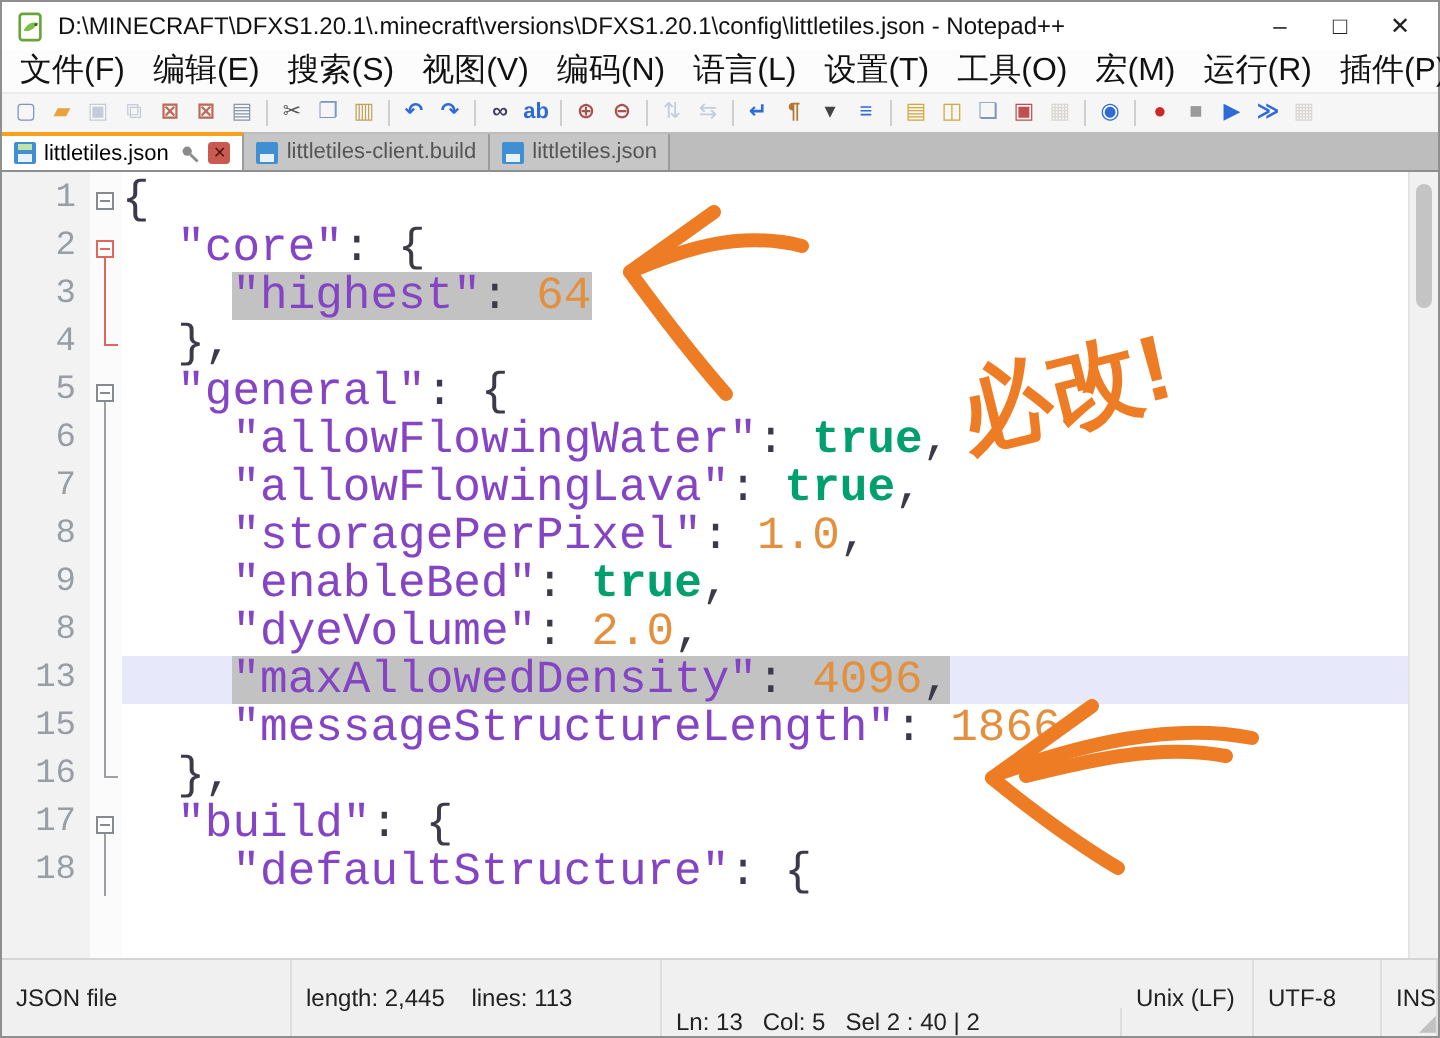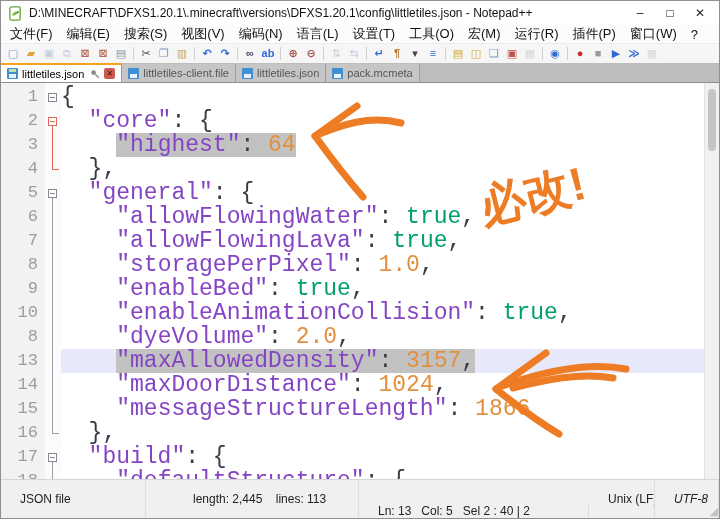--- a/index.html
+++ b/index.html
@@ -7,21 +7,21 @@
   .window{width:718px;height:517px;border:1px solid #8f8f8f;background:#14532d;display:flex;flex-direction:column;position:relative;}
 
   
   .titlebar{flex:0 0 24px;display:flex;align-items:center;background:#fff;padding:0 4px;}
   .app-icon{width:15px;height:15px;margin:0 6px 0 3px;flex:0 0 auto;}
   .title-text{font-size:12px;color:#111;white-space:nowrap;overflow:hidden;}
   .win-controls{margin-left:auto;display:flex;}
   .win-btn{width:30px;text-align:center;font-size:12px;line-height:24px;color:#222;}
 
   
-  .menubar{flex:0 0 17px;display:flex;align-items:center;background:#fcfcfc;font-size:13px;color:#111;padding-left:2px;}
+  .menubar{flex:0 0 17px;display:flex;align-items:center;background:#fcfcfc;font-size:16px;color:#111;padding-left:2px;}
   .menu-item{padding:0 7px;white-space:nowrap;}
 
   
   .toolbar{flex:0 0 19px;display:flex;align-items:center;background:#f6f6f6;padding-left:3px;border-top:1px solid #ececec;}
   .tb-icon{width:16px;height:17px;font-size:11px;line-height:17px;text-align:center;margin:0 1px;font-weight:bold;}
   .tb-icon.dis{opacity:.45;font-weight:normal;}
   .tb-sep{width:1px;height:13px;background:#cfcfcf;margin:0 3px;}
 
   
   .tabbar{flex:0 0 19px;background:#bdbdbd;display:flex;align-items:flex-end;border-bottom:1px solid #8e8e8e;}
@@ -38,37 +38,37 @@
   .gutter-bg{position:absolute;left:0;top:0;bottom:0;width:44px;background:#f2f2f2;}
   .fold-bg{position:absolute;left:44px;top:0;bottom:0;width:16px;background:#fbfbfb;}
   .rows{position:absolute;left:0;top:2px;right:14px;}
   .line{display:flex;height:24px;}
   .ln{flex:0 0 44px;box-sizing:border-box;text-align:right;padding-right:7px;font:17px/24px "Liberation Mono","DejaVu Sans Mono",monospace;color:#989ea3;}
   .fold{flex:0 0 16px;position:relative;}
   .txt{flex:1 1 auto;font:23px/24px "Liberation Mono","DejaVu Sans Mono",monospace;white-space:pre;color:#3b3b47;overflow:hidden;}
   .line.cur .txt{background:#e8e8fb;}
   .tok.k{color:#8544c4;}
   .tok.n{color:#e2903e;}
-  .tok.b{color:#00a06e;font-weight:normal;}
+  .tok.b{color:#00a06e;font-weight:bold;}
   .tok.s{background:#c2c2c2;}
   .f-box{position:absolute;left:3px;top:8px;width:9px;height:9px;box-sizing:border-box;background:#fff;border:1px solid #848a90;z-index:2;}
   .f-box::after{content:"";position:absolute;left:1px;right:1px;top:3px;height:1px;background:#848a90;}
   .f-box.red{border-color:#e0685a;}
   .f-box.red::after{background:#e0685a;}
   .f-below{position:absolute;left:7px;top:17px;bottom:0;width:1px;background:#9aa0a6;}
   .f-v{position:absolute;left:7px;top:0;bottom:0;width:1px;background:#9aa0a6;}
   .f-endv{position:absolute;left:7px;top:0;height:13px;width:1px;background:#9aa0a6;}
   .f-endh{position:absolute;left:7px;top:12px;width:7px;height:1px;background:#9aa0a6;}
   .f-below.red,.f-v.red,.f-endv.red,.f-endh.red{background:#e0685a;}
   .vscroll{position:absolute;right:0;top:0;bottom:0;width:14px;background:#f1f1f1;border-left:1px solid #e3e3e3;}
   .vthumb{position:absolute;left:3px;width:8px;top:6px;height:62px;background:#c4c4c4;border-radius:4px;}
 
   
   .statusbar{flex:0 0 21px;background:#f0f0f0;border-top:1px solid #d5d5d5;display:flex;align-items:stretch;font-size:12px;color:#222;position:relative;}
-  .sb-cell{box-sizing:border-box;display:flex;align-items:center;padding:0 19px;white-space:pre;overflow:hidden;border-right:1px solid #dddddd;}
+  .sb-cell{box-sizing:border-box;display:flex;align-items:center;padding:0 7px;white-space:pre;overflow:hidden;border-right:1px solid #dddddd;}
   .grip{position:absolute;right:1px;bottom:0;font-size:11px;color:#c2c2c2;}
 
   
   .anno-svg{position:absolute;left:0;top:0;width:720px;height:519px;pointer-events:none;z-index:60;}
   .anno-label{position:absolute;left:478px;top:164px;font-size:46px;font-weight:bold;color:#ee7c25;transform:rotate(-14deg);pointer-events:none;z-index:61;white-space:nowrap;font-family:"Liberation Sans","DejaVu Sans",sans-serif;}
 </style>
 </head>
 <body>
 
 <div class="window">
@@ -153,29 +153,25 @@
         <span class="tab-icon"></span>
         <span>littletiles.json</span>
         <span class="pin-icon"><svg width="10" height="10" viewBox="0 0 10 10">
             <circle cx="3.6" cy="3.6" r="2.3" fill="#8a8a8a"></circle>
             <line x1="5.2" y1="5.2" x2="8.8" y2="8.8" stroke="#8a8a8a" stroke-width="1.4"></line>
           </svg></span>
         <span class="tab-close">✕</span>
       </div>
       <div class="tab">
         <span class="tab-icon"></span>
-        <span>littletiles-client.file</span>
+        <span>littletiles-client.build</span>
       </div>
       <div class="tab">
         <span class="tab-icon"></span>
         <span>littletiles.json</span>
-      </div>
-      <div class="tab">
-        <span class="tab-icon"></span>
-        <span>pack.mcmeta</span>
       </div>
     </div>
 
   <div class="editor">
     <div class="gutter-bg"></div>
     <div class="fold-bg"></div>
     <div class="rows">
         <div class="line">
           <span class="ln">1</span>
           <span class="fold">
@@ -236,46 +232,32 @@
           <span class="txt"><span class="tok p">    </span><span class="tok k">"storagePerPixel"</span><span class="tok p">: </span><span class="tok n">1.0</span><span class="tok p">,</span></span>
         </div>
         <div class="line">
           <span class="ln">9</span>
           <span class="fold">
             <i class="f-v"></i>
           </span>
           <span class="txt"><span class="tok p">    </span><span class="tok k">"enableBed"</span><span class="tok p">: </span><span class="tok b">true</span><span class="tok p">,</span></span>
         </div>
         <div class="line">
-          <span class="ln">10</span>
-          <span class="fold">
-            <i class="f-v"></i>
-          </span>
-          <span class="txt"><span class="tok p">    </span><span class="tok k">"enableAnimationCollision"</span><span class="tok p">: </span><span class="tok b">true</span><span class="tok p">,</span></span>
-        </div>
-        <div class="line">
           <span class="ln">8</span>
           <span class="fold">
             <i class="f-v"></i>
           </span>
           <span class="txt"><span class="tok p">    </span><span class="tok k">"dyeVolume"</span><span class="tok p">: </span><span class="tok n">2.0</span><span class="tok p">,</span></span>
         </div>
         <div class="line cur">
           <span class="ln">13</span>
           <span class="fold">
             <i class="f-v"></i>
           </span>
-          <span class="txt"><span class="tok p">    </span><span class="tok k s">"maxAllowedDensity"</span><span class="tok p s">: </span><span class="tok n s">3157</span><span class="tok p s">,</span></span>
-        </div>
-        <div class="line">
-          <span class="ln">14</span>
-          <span class="fold">
-            <i class="f-v"></i>
-          </span>
-          <span class="txt"><span class="tok p">    </span><span class="tok k">"maxDoorDistance"</span><span class="tok p">: </span><span class="tok n">1024</span><span class="tok p">,</span></span>
+          <span class="txt"><span class="tok p">    </span><span class="tok k s">"maxAllowedDensity"</span><span class="tok p s">: </span><span class="tok n s">4096</span><span class="tok p s">,</span></span>
         </div>
         <div class="line">
           <span class="ln">15</span>
           <span class="fold">
             <i class="f-v"></i>
           </span>
           <span class="txt"><span class="tok p">    </span><span class="tok k">"messageStructureLength"</span><span class="tok p">: </span><span class="tok n">1866</span></span>
         </div>
         <div class="line">
           <span class="ln">16</span>
@@ -301,24 +283,24 @@
           <span class="txt"><span class="tok p">    </span><span class="tok k">"defaultStructure"</span><span class="tok p">: </span><span class="tok p">{</span></span>
         </div>
       </div>
     <div class="vscroll">
       <div class="vthumb"></div>
     </div>
   </div>
 
   <div class="statusbar">
     <span class="sb-cell" style="width: 145px; flex: 0 0 145px;">JSON file</span>
-      <span class="sb-cell" style="width: 185px; flex: 0 0 185px; margin-left: 28px;">length: 2,445    lines: 113</span>
+      <span class="sb-cell" style="width: 185px; flex: 0 0 185px;">length: 2,445    lines: 113</span>
       <span class="sb-cell" style="width: 230px; flex: 0 0 230px; margin-top: 24px;">Ln: 13   Col: 5   Sel 2 : 40 | 2</span>
       <span class="sb-cell" style="width: 66px; flex: 0 0 66px;">Unix (LF)</span>
-      <span class="sb-cell" style="width: 64px; flex: 0 0 64px; font-style: italic;">UTF-8</span>
+      <span class="sb-cell" style="width: 64px; flex: 0 0 64px;">UTF-8</span>
       <span class="sb-cell" style="width: 28px; flex: 0 0 28px;">INS</span>
       <span class="grip">◢</span>
   </div>
 
   <svg class="anno-svg" viewBox="0 0 720 519">
       <path d="M400,122 C368,114 340,124 316,134" fill="none" stroke="#ee7c25" stroke-width="7" stroke-linecap="round"></path>
       <path d="M356,105 L314,135" fill="none" stroke="#ee7c25" stroke-width="7" stroke-linecap="round"></path>
       <path d="M314,135 C330,157 348,180 362,196" fill="none" stroke="#ee7c25" stroke-width="7" stroke-linecap="round"></path>
       <path d="M625,368 C585,360 540,371 498,386" fill="none" stroke="#ee7c25" stroke-width="7" stroke-linecap="round"></path>
       <path d="M612,377 C578,371 544,379 512,387" fill="none" stroke="#ee7c25" stroke-width="7" stroke-linecap="round"></path>

